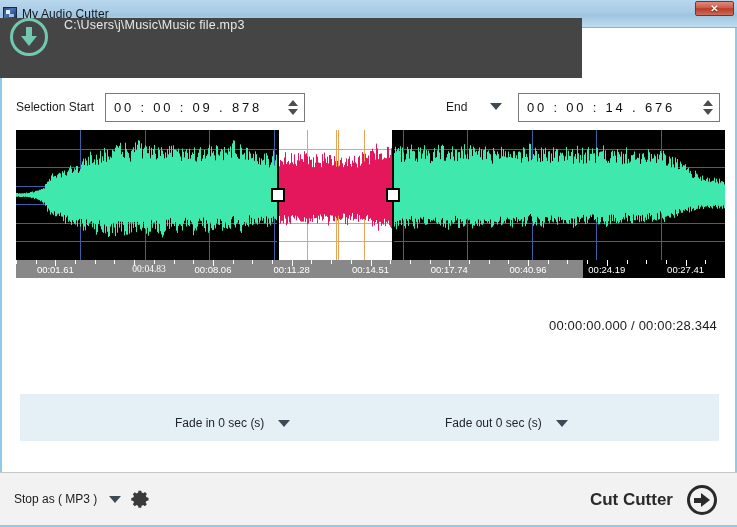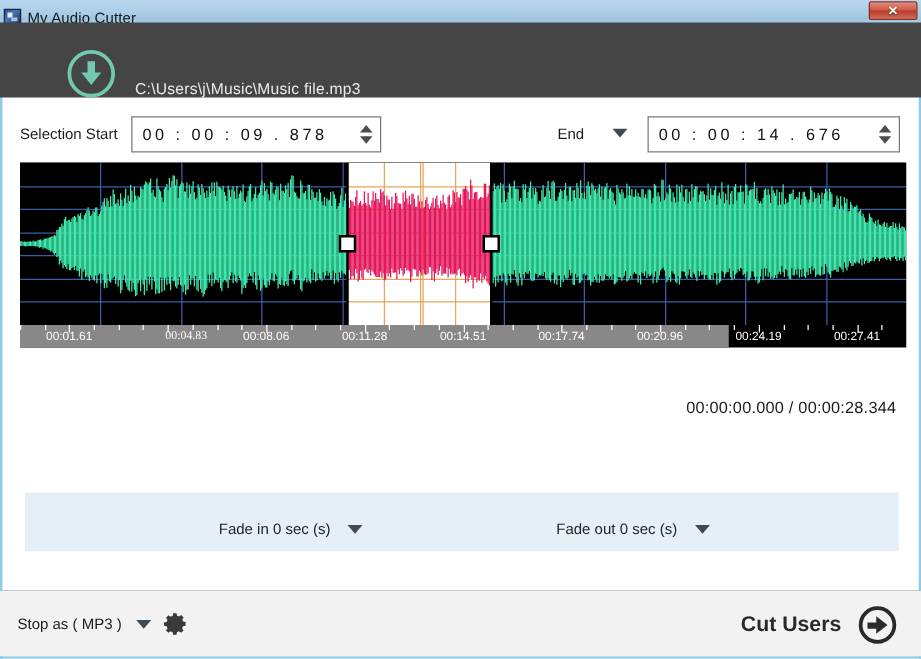--- a/index.html
+++ b/index.html
@@ -50,23 +50,23 @@
     border: 1px solid #8d2a1c;
     border-radius: 2px;
     display: flex; align-items: center; justify-content: center;
     color: #ffffff; font-size: 10px; font-weight: bold;
     text-shadow: 0 1px 1px rgba(0,0,0,.6);
     cursor: pointer;
   }
 
   
   .header {
-    position: absolute; left: -2px; top: 18px; width: 737px; height: 60px;
+    position: absolute; left: -2px; top: 18px; width: 582px; height: 60px;
     background: #454545;
-    display: flex; align-items: flex-end; padding-left: 44px;
+    display: flex; align-items: flex-start;
   }
   .dl-icon {
     margin-left: 10px; margin-right: 16px; flex: none;
     width: 38px; height: 38px; border-radius: 50%;
     border: 3px solid #71c9b0;
     display: flex; align-items: center; justify-content: center;
     cursor: pointer;
   }
   .dl-arrow { width: 18px; height: 20px; position: relative; }
   .dl-arrow::before {
@@ -1006,21 +1006,21 @@
         <rect x="256" y="59" width="12" height="12" fill="#ffffff" stroke="#000000" stroke-width="2"></rect>
         <rect x="371" y="59" width="12" height="12" fill="#ffffff" stroke="#000000" stroke-width="2"></rect>
       </svg>
     <div class="timestrip" id="timestrip">
         <div class="tlabel" style="left: 39.3889px;">00:01.61</div>
         <div class="tlabel" style="left: 133px; font-family: Liberation Serif, serif;">00:04.83</div>
         <div class="tlabel" style="left: 196.944px;">00:08.06</div>
         <div class="tlabel" style="left: 275.722px;">00:11.28</div>
         <div class="tlabel" style="left: 354.5px;">00:14.51</div>
         <div class="tlabel" style="left: 433.278px;">00:17.74</div>
-        <div class="tlabel" style="left: 512.056px;">00:20.96</div>
+        <div class="tlabel" style="left: 512.056px;">00:40.96</div>
         <div class="tlabel" style="left: 590.833px;">00:24.19</div>
         <div class="tlabel" style="left: 669.611px;">00:27.41</div>
         <div class="tick" style="left: 0px; height: 4px;"></div>
         <div class="tick" style="left: 19.6944px; height: 4px;"></div>
         <div class="tick" style="left: 39.3889px; height: 6px;"></div>
         <div class="tick" style="left: 59.0833px; height: 4px;"></div>
         <div class="tick" style="left: 78.7778px; height: 4px;"></div>
         <div class="tick" style="left: 98.4722px; height: 4px;"></div>
         <div class="tick" style="left: 118.167px; height: 6px;"></div>
         <div class="tick" style="left: 137.861px; height: 4px;"></div>
@@ -1073,19 +1073,19 @@
   <div class="bottombar">
     <div class="saveas">
       <span class="saveas-text">Stop as ( MP3 )</span>
       <span class="caret"></span>
     </div>
     <svg class="gear" viewBox="0 0 24 24">
       <path fill="#3a3a3a" d="M12 8.2a3.8 3.8 0 1 0 0 7.6 3.8 3.8 0 0 0 0-7.6zm0 5.6a1.8 1.8 0 1 1 0-3.6 1.8 1.8 0 0 1 0 3.6z"></path>
       <path fill="#3a3a3a" d="M21 13.6v-3.2l-2.5-.5a6.9 6.9 0 0 0-.8-1.9l1.4-2.1-2.3-2.3-2.1 1.4c-.6-.35-1.25-.62-1.9-.8L12.2 2h-3.2l-.5 2.5c-.67.18-1.3.45-1.9.8L4.5 3.9 2.2 6.2l1.4 2.1c-.35.6-.62 1.23-.8 1.9L.3 10.7v3.2l2.5.5c.18.67.45 1.3.8 1.9l-1.4 2.1 2.3 2.3 2.1-1.4c.6.35 1.23.62 1.9.8l.5 2.5h3.2l.5-2.5c.67-.18 1.3-.45 1.9-.8l2.1 1.4 2.3-2.3-1.4-2.1c.35-.6.62-1.23.8-1.9l2.5-.5z"></path>
     </svg>
     <div class="cutgroup">
-      <span class="cut-text">Cut Users</span>
+      <span class="cut-text">Cut Cutter</span>
       <span class="cut-circle">
         <span class="cut-arrow"></span>
       </span>
     </div>
   </div>
 </div>
 
 </body></html>

